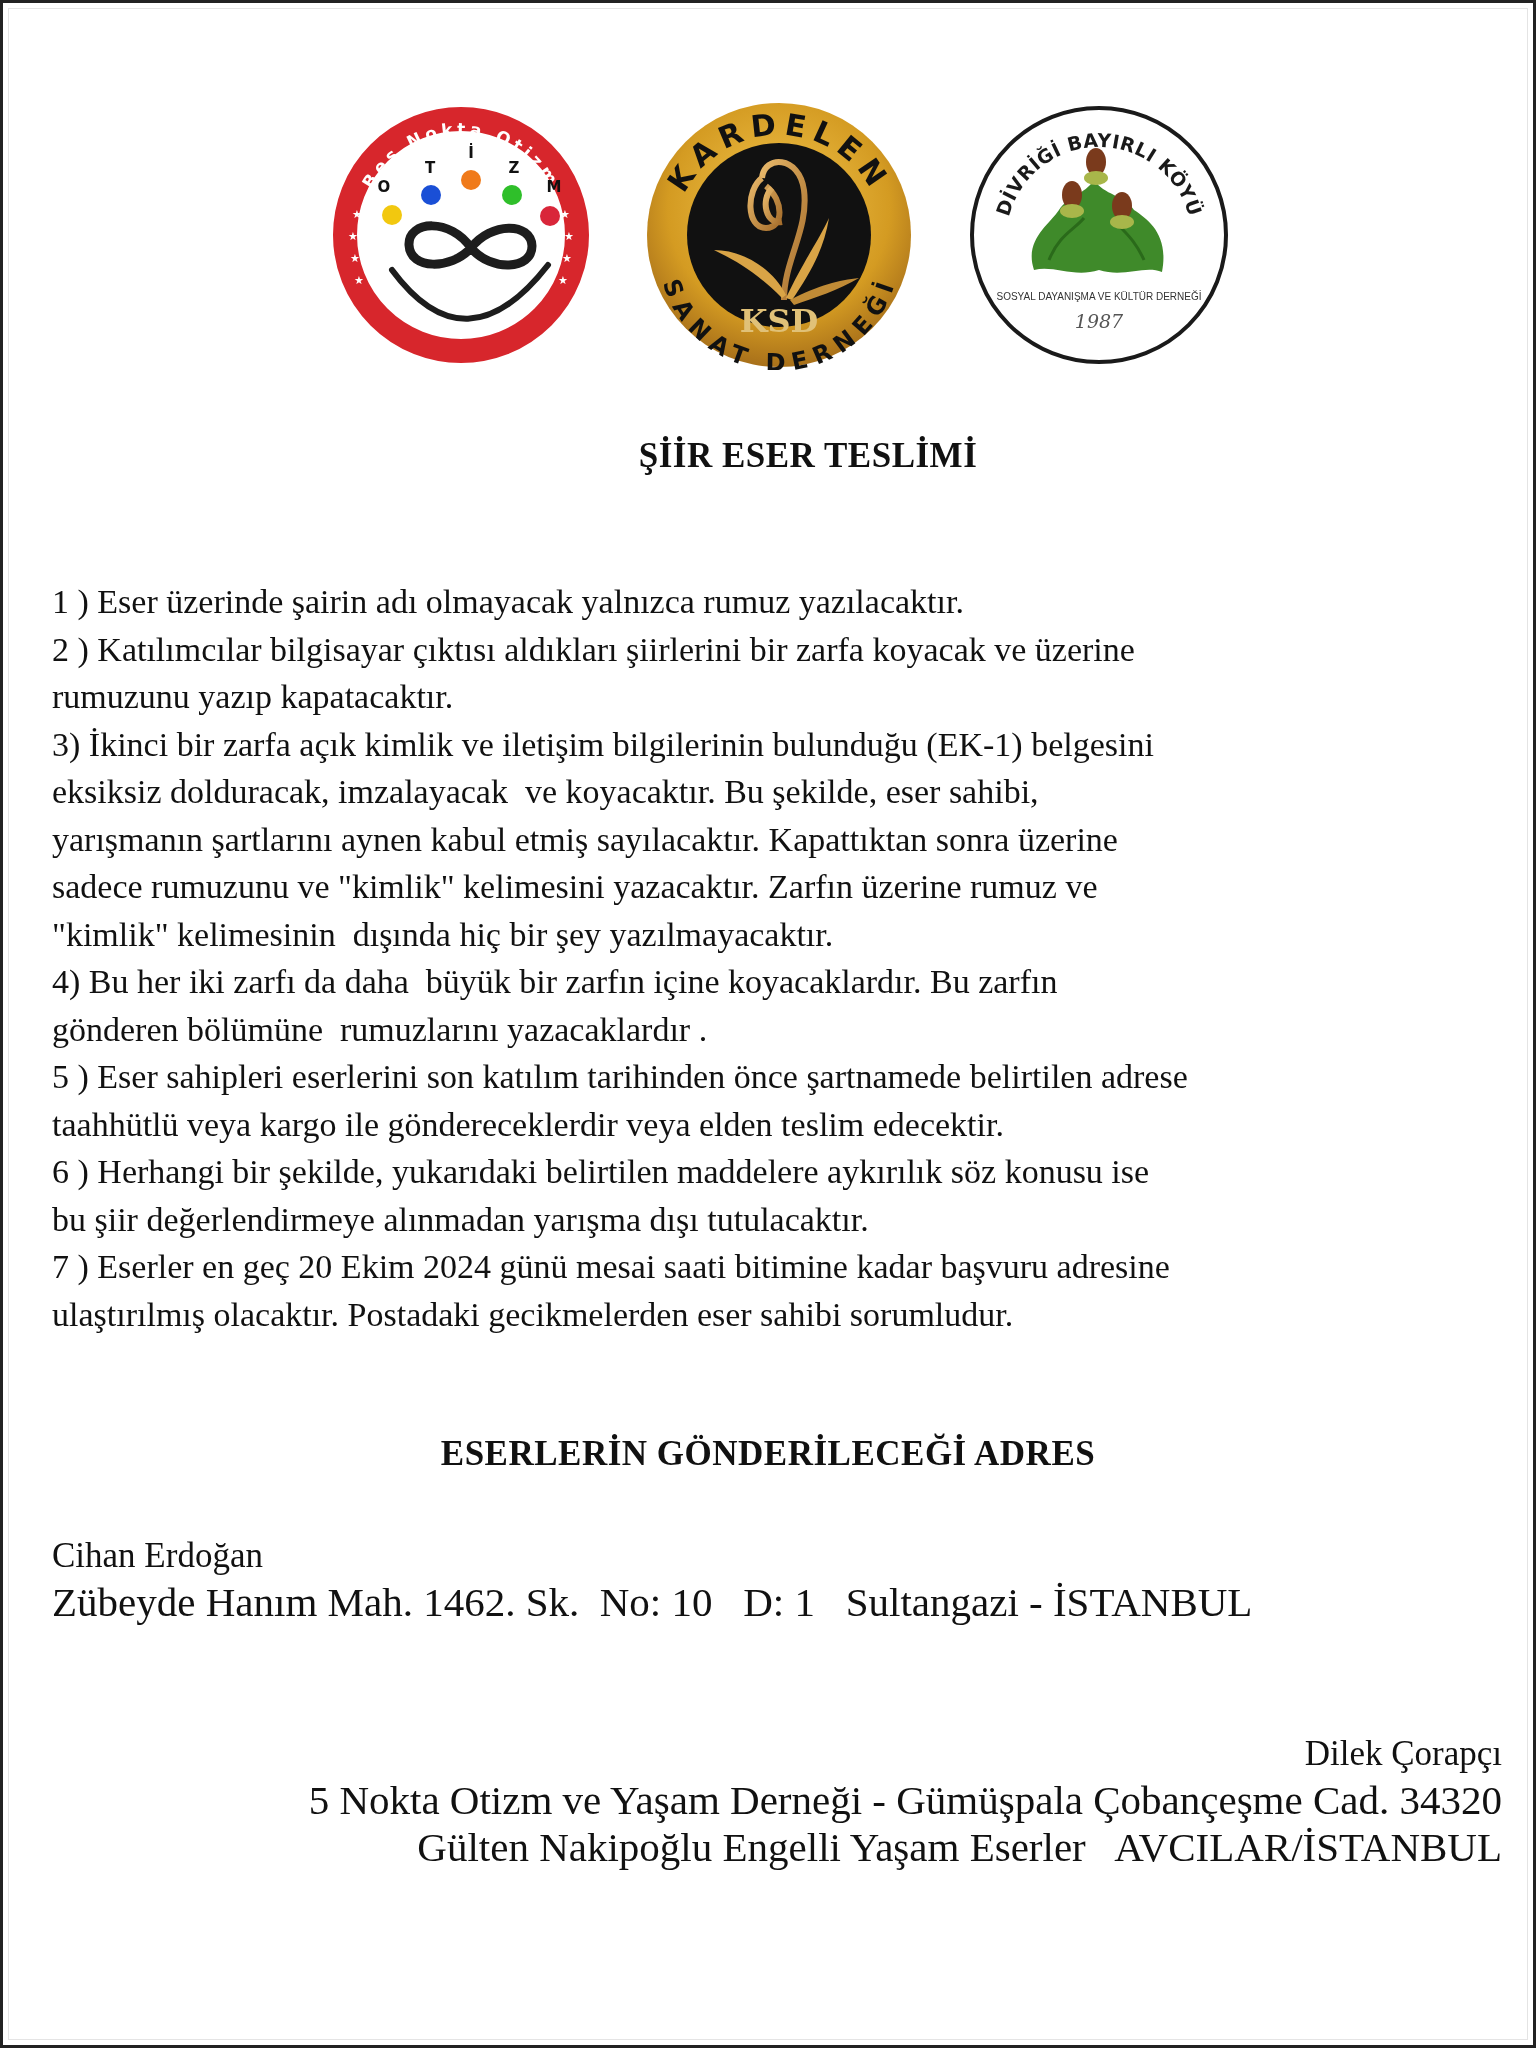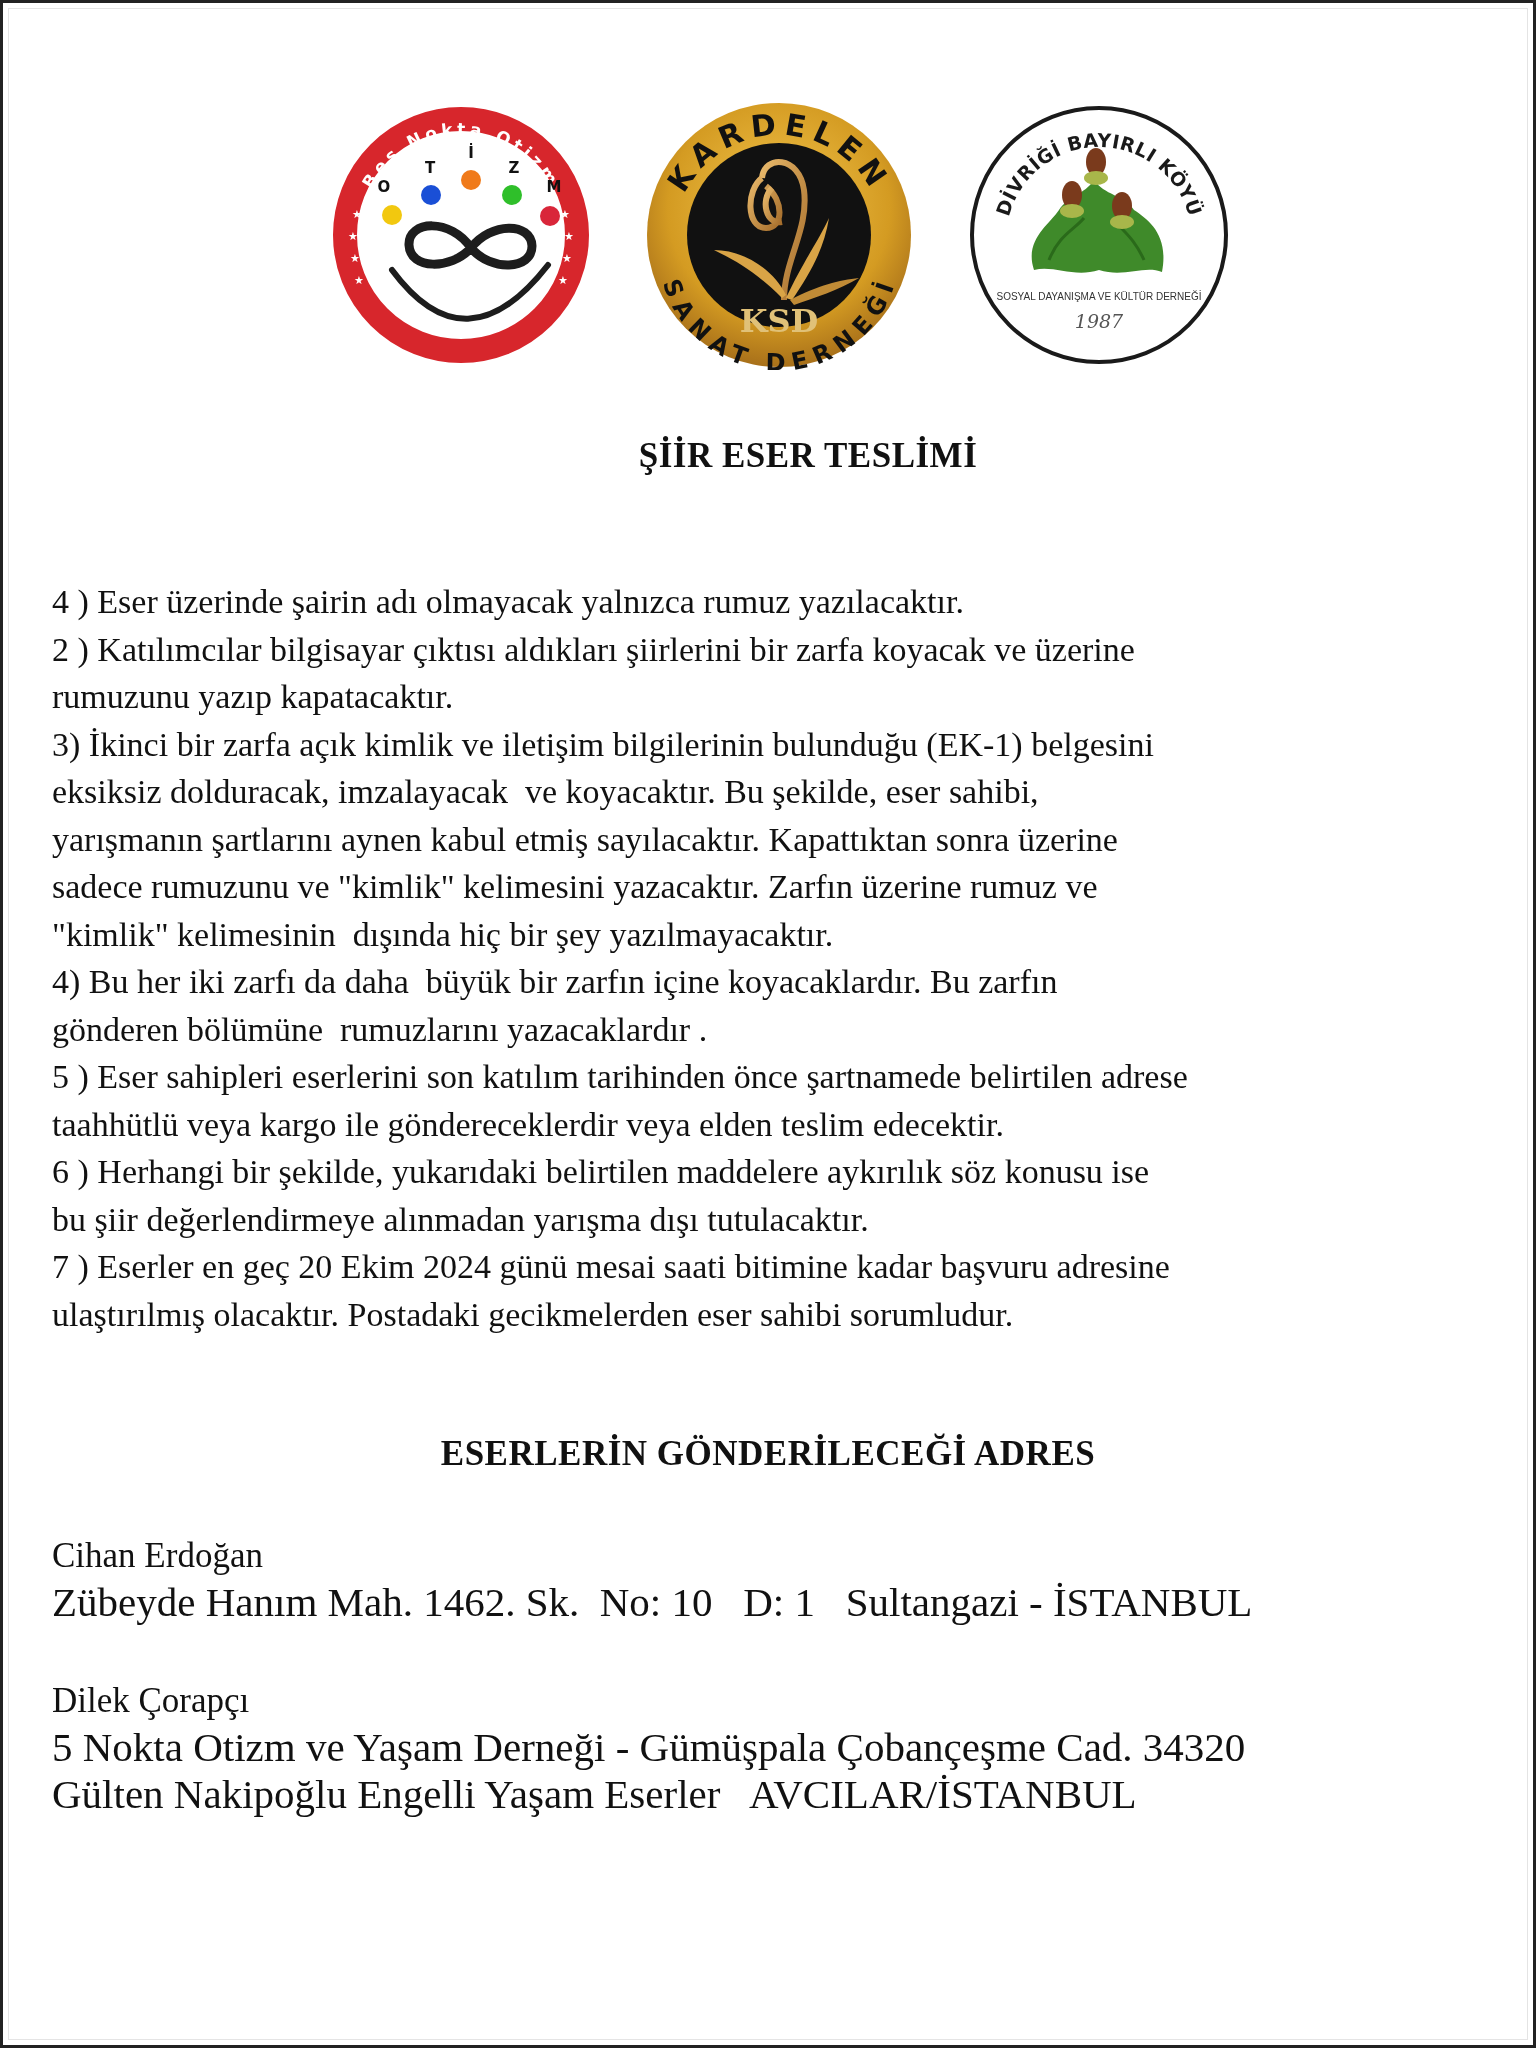--- a/index.html
+++ b/index.html
@@ -31,21 +31,21 @@
       position: absolute; top: 578px; left: 52px; width: 1450px;
       font-size: 34px; line-height: 47.5px; margin: 0; padding: 0; list-style: none;
     }
     .rules li { margin: 0; padding: 0; white-space: pre-wrap; }
     .address-title {
       position: absolute; top: 1434px; left: 0; width: 1536px; text-align: center;
       font-weight: bold; font-size: 35px; letter-spacing: 0.5px;
     }
     .recipient { position: absolute; left: 52px; width: 1450px; }
     .recipient-1 { top: 1533px; }
-    .recipient-2 { top: 1678px; }
+    .recipient-2 { top: 1731px; text-align: right; }
     .recipient .name { font-weight: normal; font-size: 35px; line-height: 46px; }
     .recipient .addr { font-size: 41px; line-height: 47px; white-space: pre; }
   </style>
 </head>
 <body>
 
 <div class="frame">
   <div class="inner-line"></div>
 </div>
 
@@ -149,21 +149,21 @@
       <text x="135" y="200" text-anchor="middle" font-family="'Liberation Sans', sans-serif" font-size="10" fill="#333">SOSYAL DAYANIŞMA VE KÜLTÜR DERNEĞİ</text>
       <text x="135" y="228" text-anchor="middle" font-family="'DejaVu Serif', serif" font-style="italic" font-size="19" fill="#555">1987</text>
     </svg>
   </div>
 </div>
 
 <div class="doc">
   <div class="title">ŞİİR ESER TESLİMİ</div>
 
   <ol class="rules">
-    <li>4 ) Eser üzerinde şairin adı olmayacak yalnızca rumuz yazılacaktır.</li>
+    <li>1 ) Eser üzerinde şairin adı olmayacak yalnızca rumuz yazılacaktır.</li>
     <li>2 ) Katılımcılar bilgisayar çıktısı aldıkları şiirlerini bir zarfa koyacak ve üzerine
 rumuzunu yazıp kapatacaktır.</li>
     <li>3) İkinci bir zarfa açık kimlik ve iletişim bilgilerinin bulunduğu (EK-1) belgesini
 eksiksiz dolduracak, imzalayacak  ve koyacaktır. Bu şekilde, eser sahibi,
 yarışmanın şartlarını aynen kabul etmiş sayılacaktır. Kapattıktan sonra üzerine
 sadece rumuzunu ve "kimlik" kelimesini yazacaktır. Zarfın üzerine rumuz ve
 "kimlik" kelimesinin  dışında hiç bir şey yazılmayacaktır.</li>
     <li>4) Bu her iki zarfı da daha  büyük bir zarfın içine koyacaklardır. Bu zarfın
 gönderen bölümüne  rumuzlarını yazacaklardır .</li>
     <li>5 ) Eser sahipleri eserlerini son katılım tarihinden önce şartnamede belirtilen adrese

